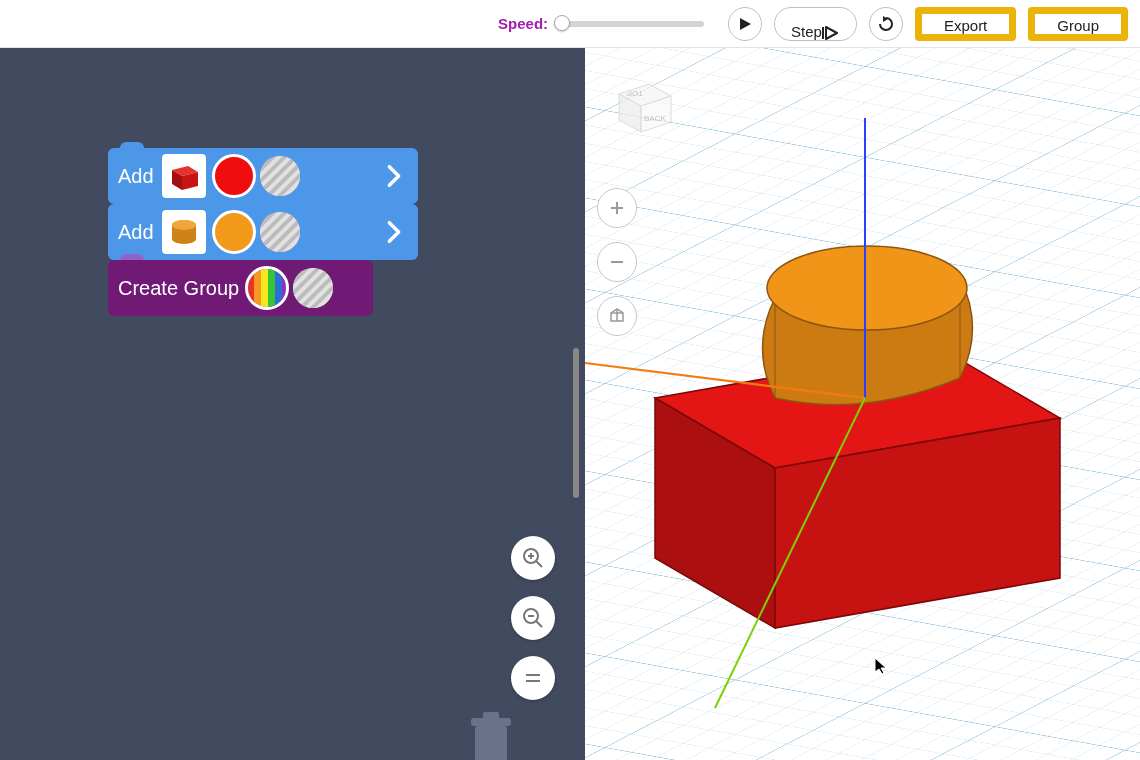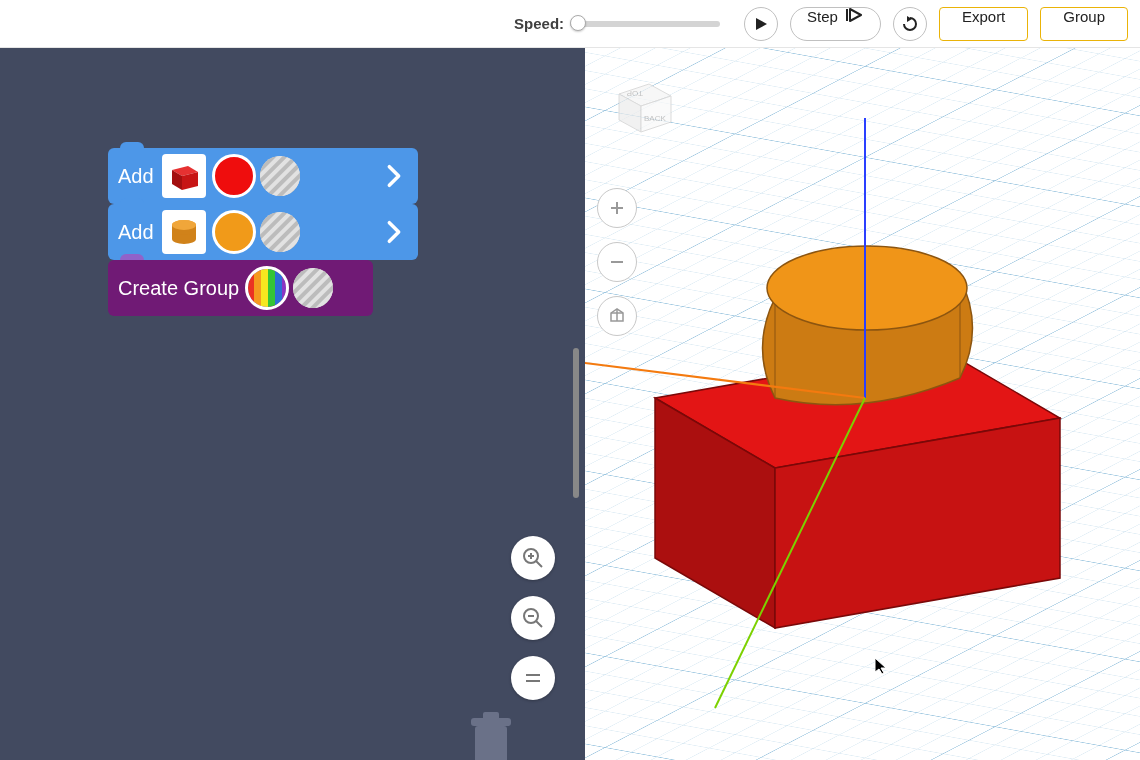--- a/index.html
+++ b/index.html
@@ -15,21 +15,21 @@
     padding: 0 12px;
     border-bottom: 1px solid #e5e5e5;
     gap: 12px;
   }
   .toolbar .speed-group {
     display: flex;
     align-items: center;
     gap: 6px;
     margin-right: 12px;
   }
-  .toolbar .speed-label { font-weight: bold; font-size: 15px; color:#404040; }
+  .toolbar .speed-label { font-weight: bold; font-size: 15px; color:#a21caf; }
   .speed-slider {
     width: 150px;
     appearance: none;
     height: 6px;
     border-radius: 3px;
     background: #d4d4d4;
     outline: none;
   }
   .speed-slider::-webkit-slider-thumb {
     appearance: none;
@@ -50,32 +50,32 @@
     display:flex; align-items:center; justify-content:center;
     cursor:pointer;
     color:#222;
   }
   .pill-btn {
     height: 34px;
     border-radius: 17px;
     border: 1px solid #c0c0c0;
     background: #fff;
     padding: 0 16px;
-    display:flex; align-items:flex-start; gap:8px;
+    display:flex; align-items:flex-end; 
     cursor:pointer;
     font-size:15px;
     color:#222;
   }
   .rect-btn {
     height: 34px;
     border-radius: 4px;
-    border: 1px solid #eab308;
+    border: 7px solid #eab308;
     background: #fff;
     padding: 0 22px;
-    display:flex; align-items:flex-start;
+    display:flex; align-items:flex-end;
     cursor:pointer;
     font-size:15px;
     color:#222;
   }
 
   
   .workarea {
     flex: 1;
     display: flex;
     overflow: hidden;

